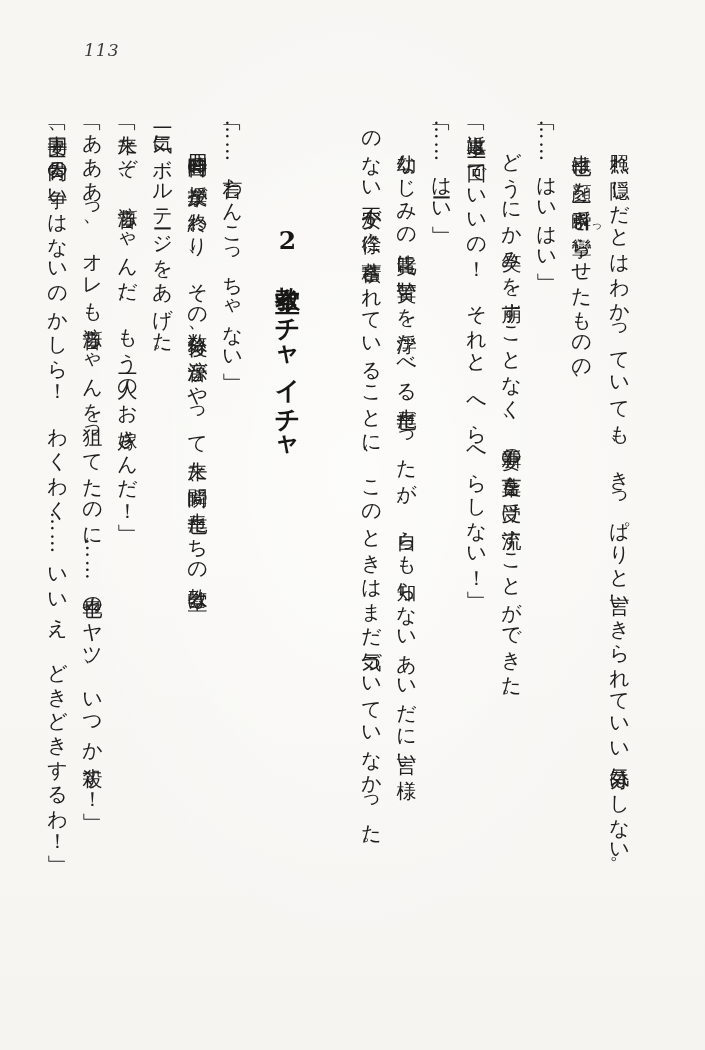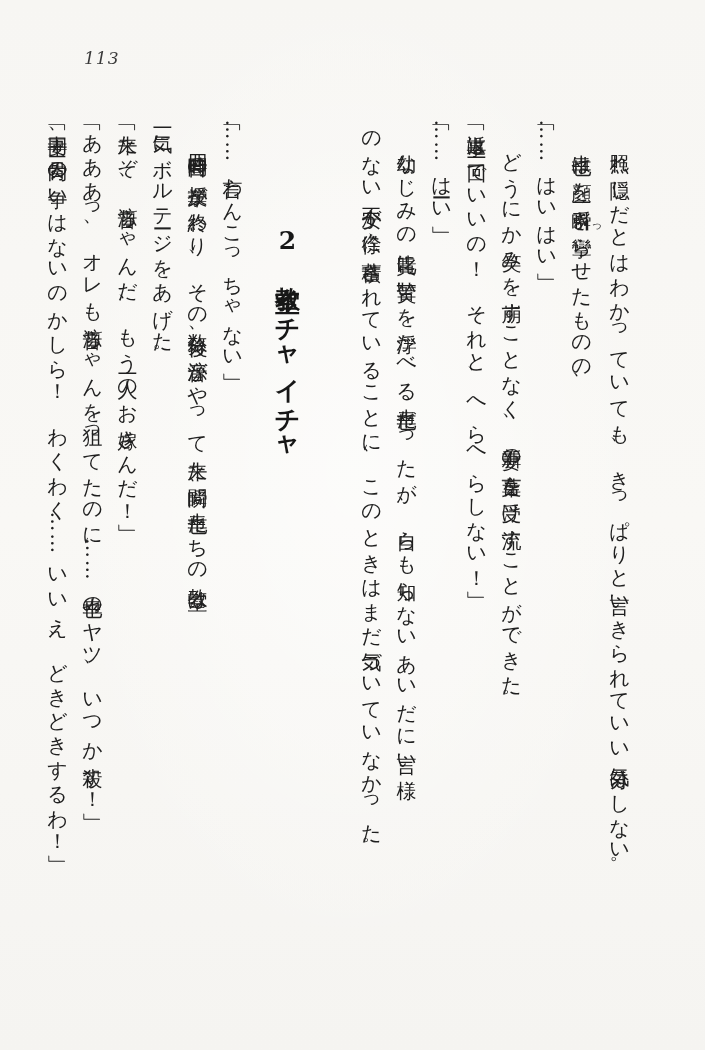--- a/index.html
+++ b/index.html
@@ -16,21 +16,21 @@
   }
   .page {
     position: absolute;
     inset: 0;
     background:
       radial-gradient(ellipse at 50% 45%, rgba(255,255,255,0.55) 0%, rgba(255,255,255,0) 60%),
       linear-gradient(to bottom, #f7f6f3 0%, #f9f8f5 50%, #f5f4f1 100%);
   }
   .page-number {
     position: absolute;
-    top: 48px;
+    top: 40px;
     left: 84px;
     font-size: 17px;
     font-style: italic;
     color: #3a3a3a;
     letter-spacing: 1px;
   }
   .text-area {
     position: absolute;
     top: 118px;
     right: 68px;

